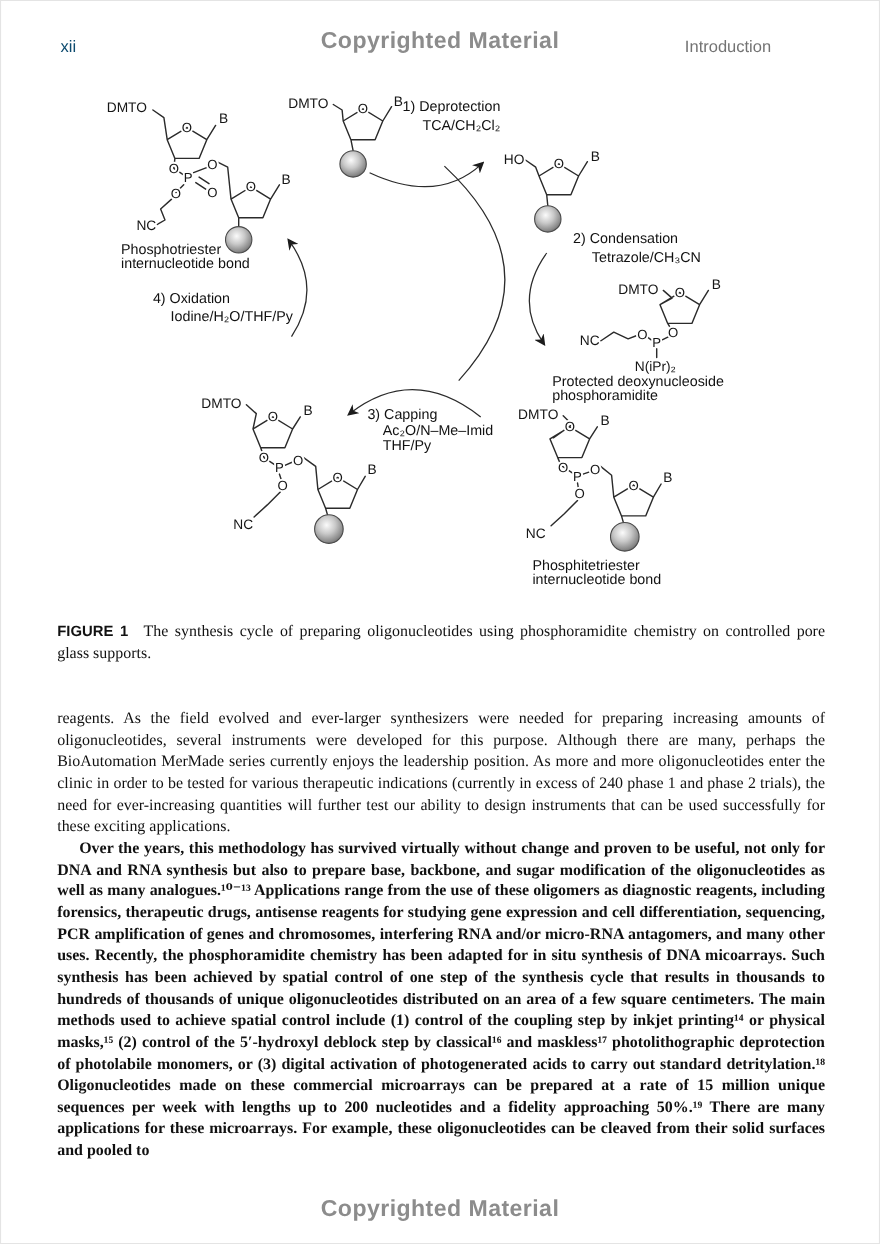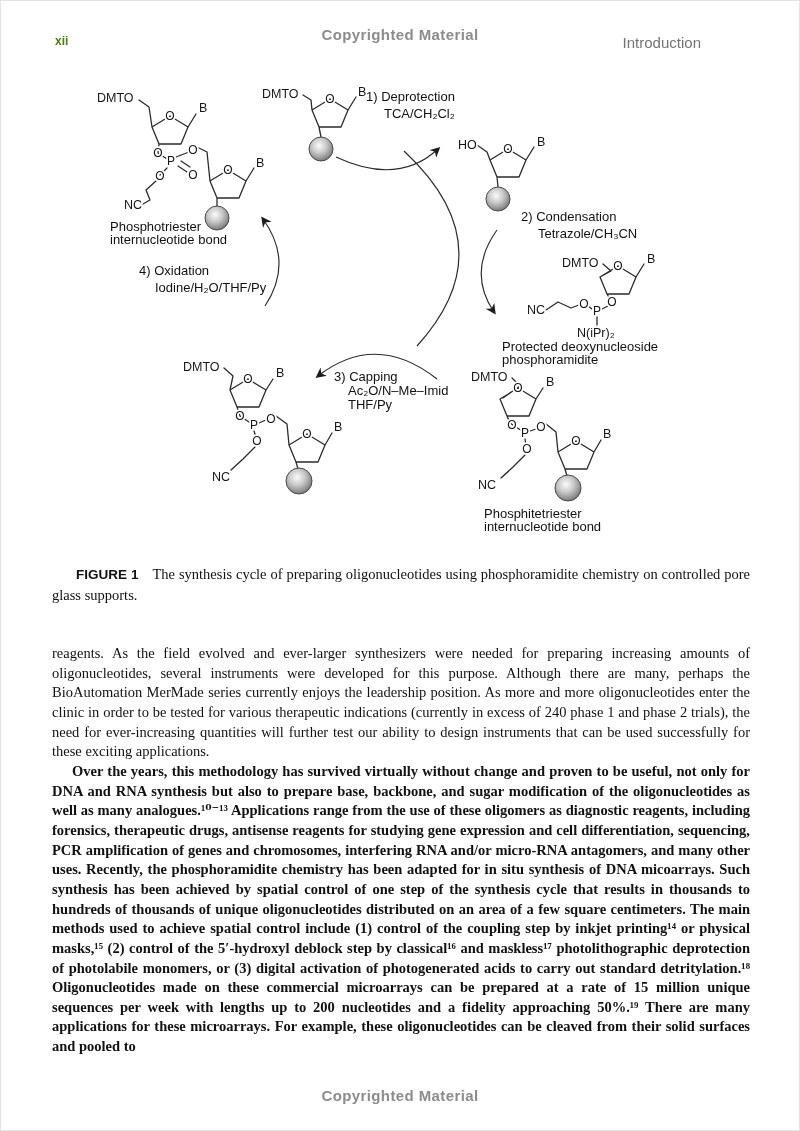--- a/index.html
+++ b/index.html
@@ -2,43 +2,43 @@
 <html><head>
 <meta charset="utf-8">
 <style>
   html,body{margin:0;padding:0;background:#fff;}
   #page{position:relative;width:800px;height:1131px;background:#ffffff;overflow:hidden;
         box-shadow:inset 0 0 0 1px #e4e4e4;}
 
   
   .watermark{position:absolute;left:0;width:800px;text-align:center;color:#8c8c8c;
              font-family:"Liberation Sans","DejaVu Sans",sans-serif;font-weight:bold;
-             font-size:15px;letter-spacing:.4px;}
+             font-size:21px;letter-spacing:.4px;}
   #pgnum{position:absolute;left:55px;top:34px;font-family:"Liberation Sans","DejaVu Sans",sans-serif;
-         font-weight:bold;font-size:12px;color:#4d7c0f;}
+         font-weight:normal;font-size:15px;color:#0c4a6e;}
   #runhead{position:absolute;right:99px;top:34px;font-family:"Liberation Sans","DejaVu Sans",sans-serif;
          font-size:15px;color:#737373;}
 
   
   #fig{position:absolute;top:75px;left:0;}
   .bond{stroke:#2b2b2b;stroke-width:1.3;fill:none;stroke-linecap:round;stroke-linejoin:round;}
   .arc{stroke:#2b2b2b;stroke-width:1.15;fill:none;}
   text.atom{font-family:"Liberation Sans","DejaVu Sans",sans-serif;font-size:12px;fill:#161616;
             paint-order:stroke;stroke:#ffffff;stroke-width:3.5px;stroke-linejoin:round;}
   text.grp{font-family:"Liberation Sans","DejaVu Sans",sans-serif;font-size:12.5px;fill:#161616;
             paint-order:stroke;stroke:#ffffff;stroke-width:3.5px;stroke-linejoin:round;}
   text.steplbl{font-family:"Liberation Sans","DejaVu Sans",sans-serif;font-size:13px;fill:#111;}
   text.slabel{font-family:"Liberation Sans","DejaVu Sans",sans-serif;font-size:13px;fill:#111;}
 
   
   #caption{position:absolute;left:52px;top:549px;width:698px;
            font-family:"Liberation Serif","DejaVu Serif",serif;font-size:14.5px;line-height:20px;
            color:#111;text-align:justify;}
   #caption .cap-label{font-family:"Liberation Sans","DejaVu Sans",sans-serif;font-weight:bold;
-           font-size:13.5px;padding-right:14px;margin-left:24px;}
+           font-size:13.5px;padding-right:14px;}
   #bodytext{position:absolute;left:52px;top:612px;width:698px;
            font-family:"Liberation Serif","DejaVu Serif",serif;font-size:14.5px;line-height:19.65px;
            color:#111;text-align:justify;margin-top:32px;}
   #bodytext p{margin:0;padding:0;}
   #bodytext p.indent{text-indent:20px;font-weight:bold;}
 </style>
 </head>
 <body>
 
 <div id="page">

